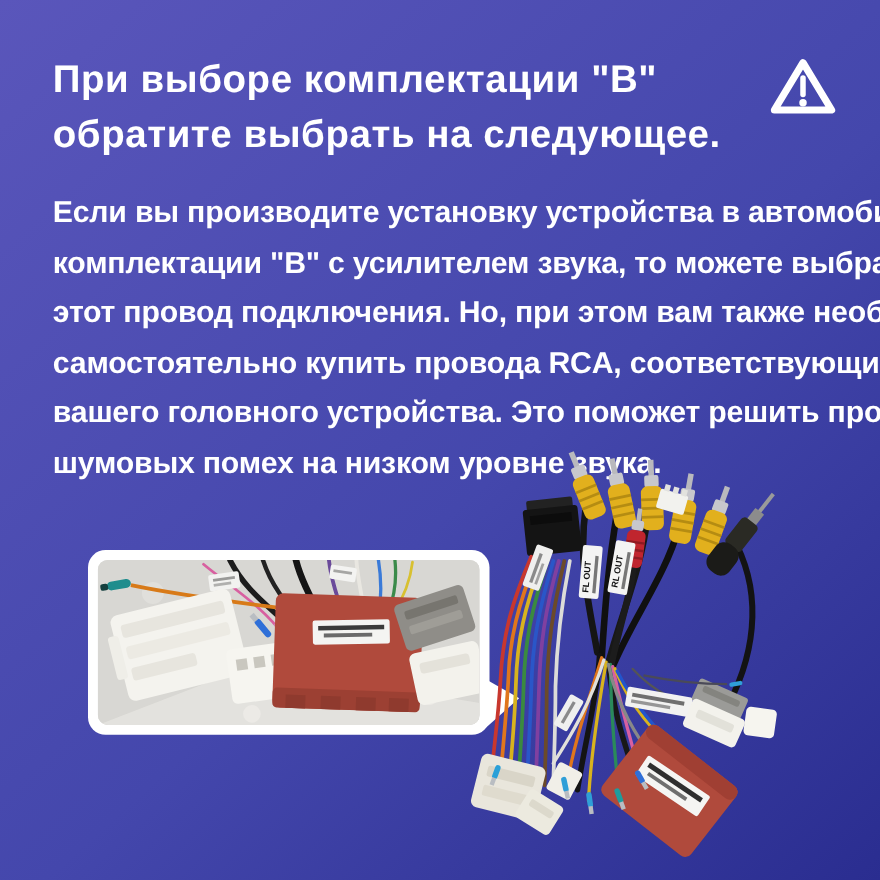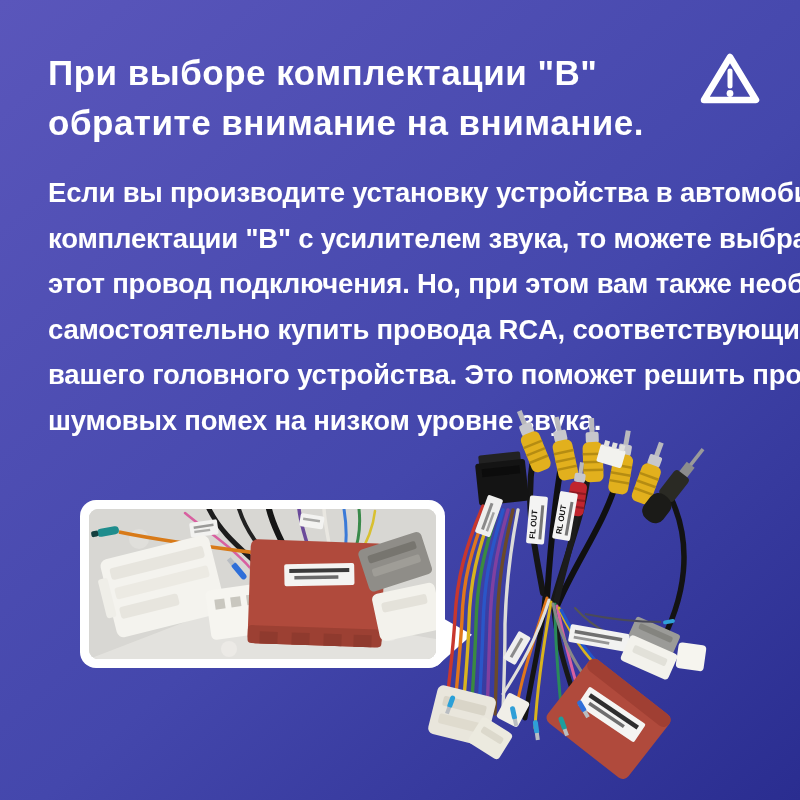--- a/index.html
+++ b/index.html
@@ -46,21 +46,21 @@
   .harness{position:absolute;left:425px;top:398px;width:370px;height:390px;}
   svg text{font-family:"Liberation Sans",sans-serif;}
 </style>
 </head>
 <body>
 
 <div class="canvas">
 
   <div class="title">
     <div>При выборе комплектации "B"</div>
-    <div>обратите внимание на внимание.</div>
+    <div>обратите выбрать на следующее.</div>
   </div>
 
   <svg class="warn" viewBox="0 0 64 58" aria-hidden="true">
     <polygon points="32,7 58,50 6,50" fill="none" stroke="#ffffff" stroke-width="6.5" stroke-linejoin="round"></polygon>
     <line x1="32" y1="21" x2="32" y2="36" stroke="#ffffff" stroke-width="5" stroke-linecap="round"></line>
     <circle cx="32" cy="43.5" r="3.4" fill="#ffffff"></circle>
   </svg>
 
   <div class="bodytext">
     <div class="ln">Если вы производите установку устройства в автомобиль</div>

